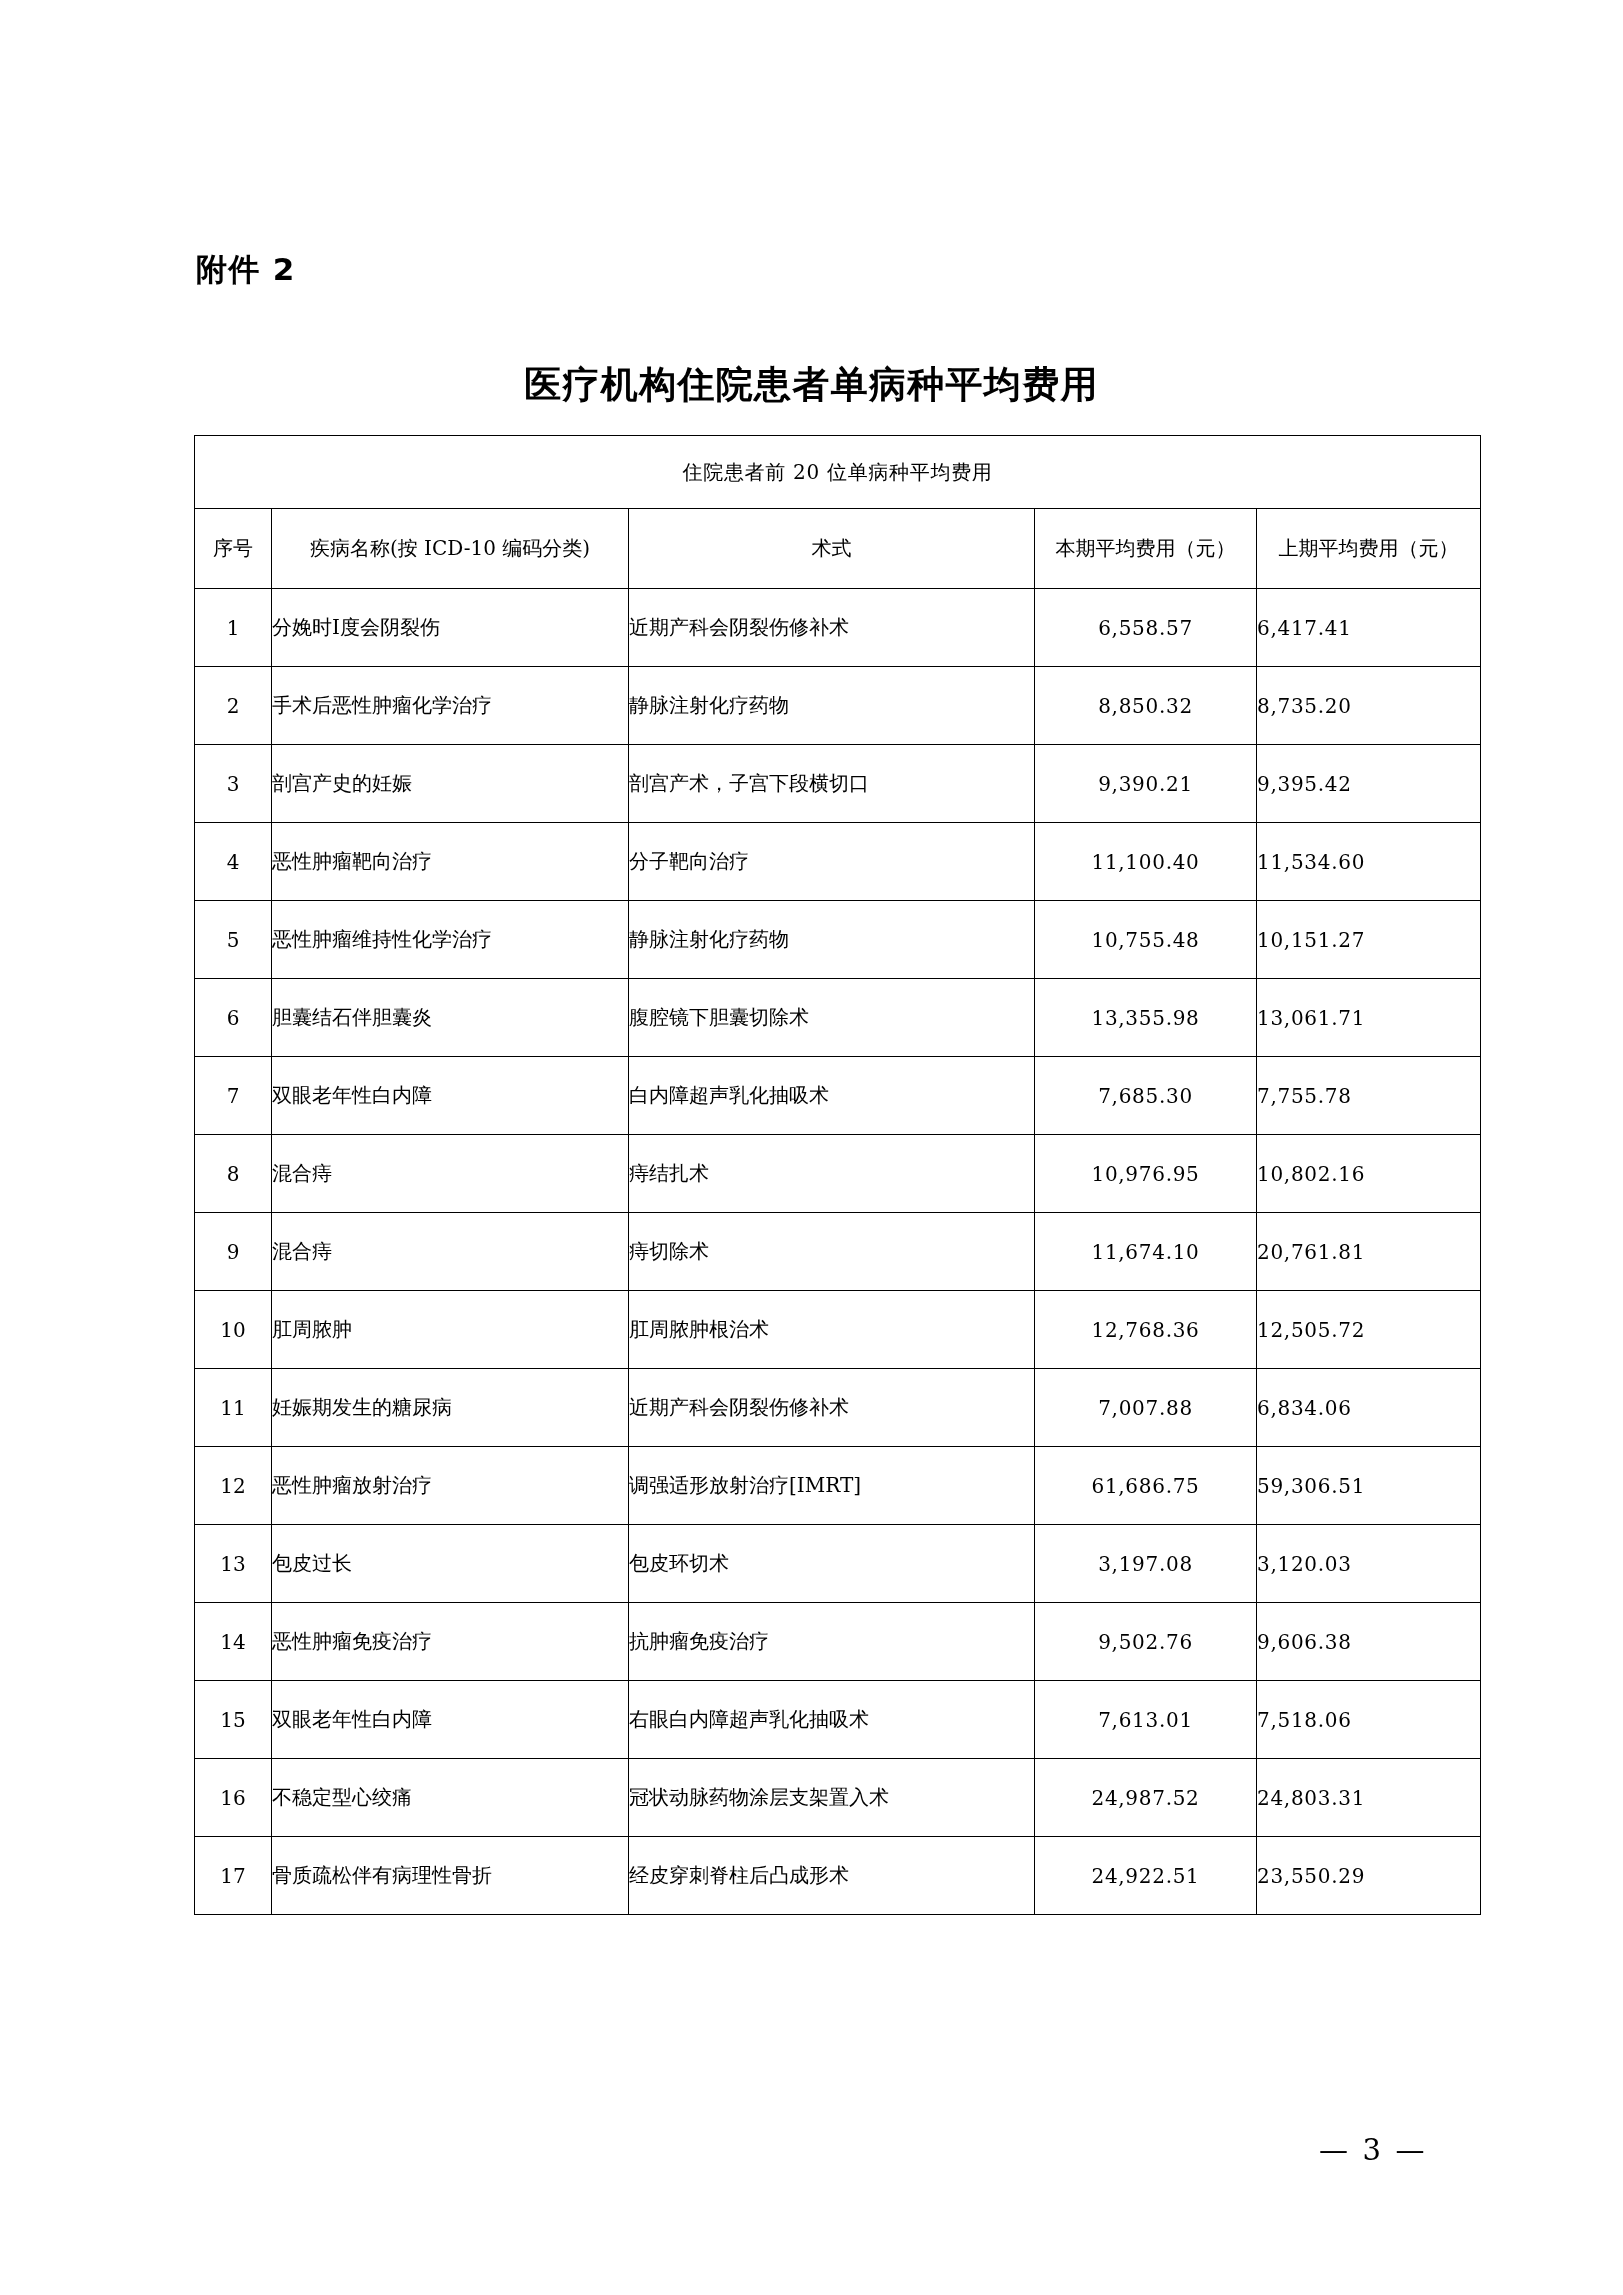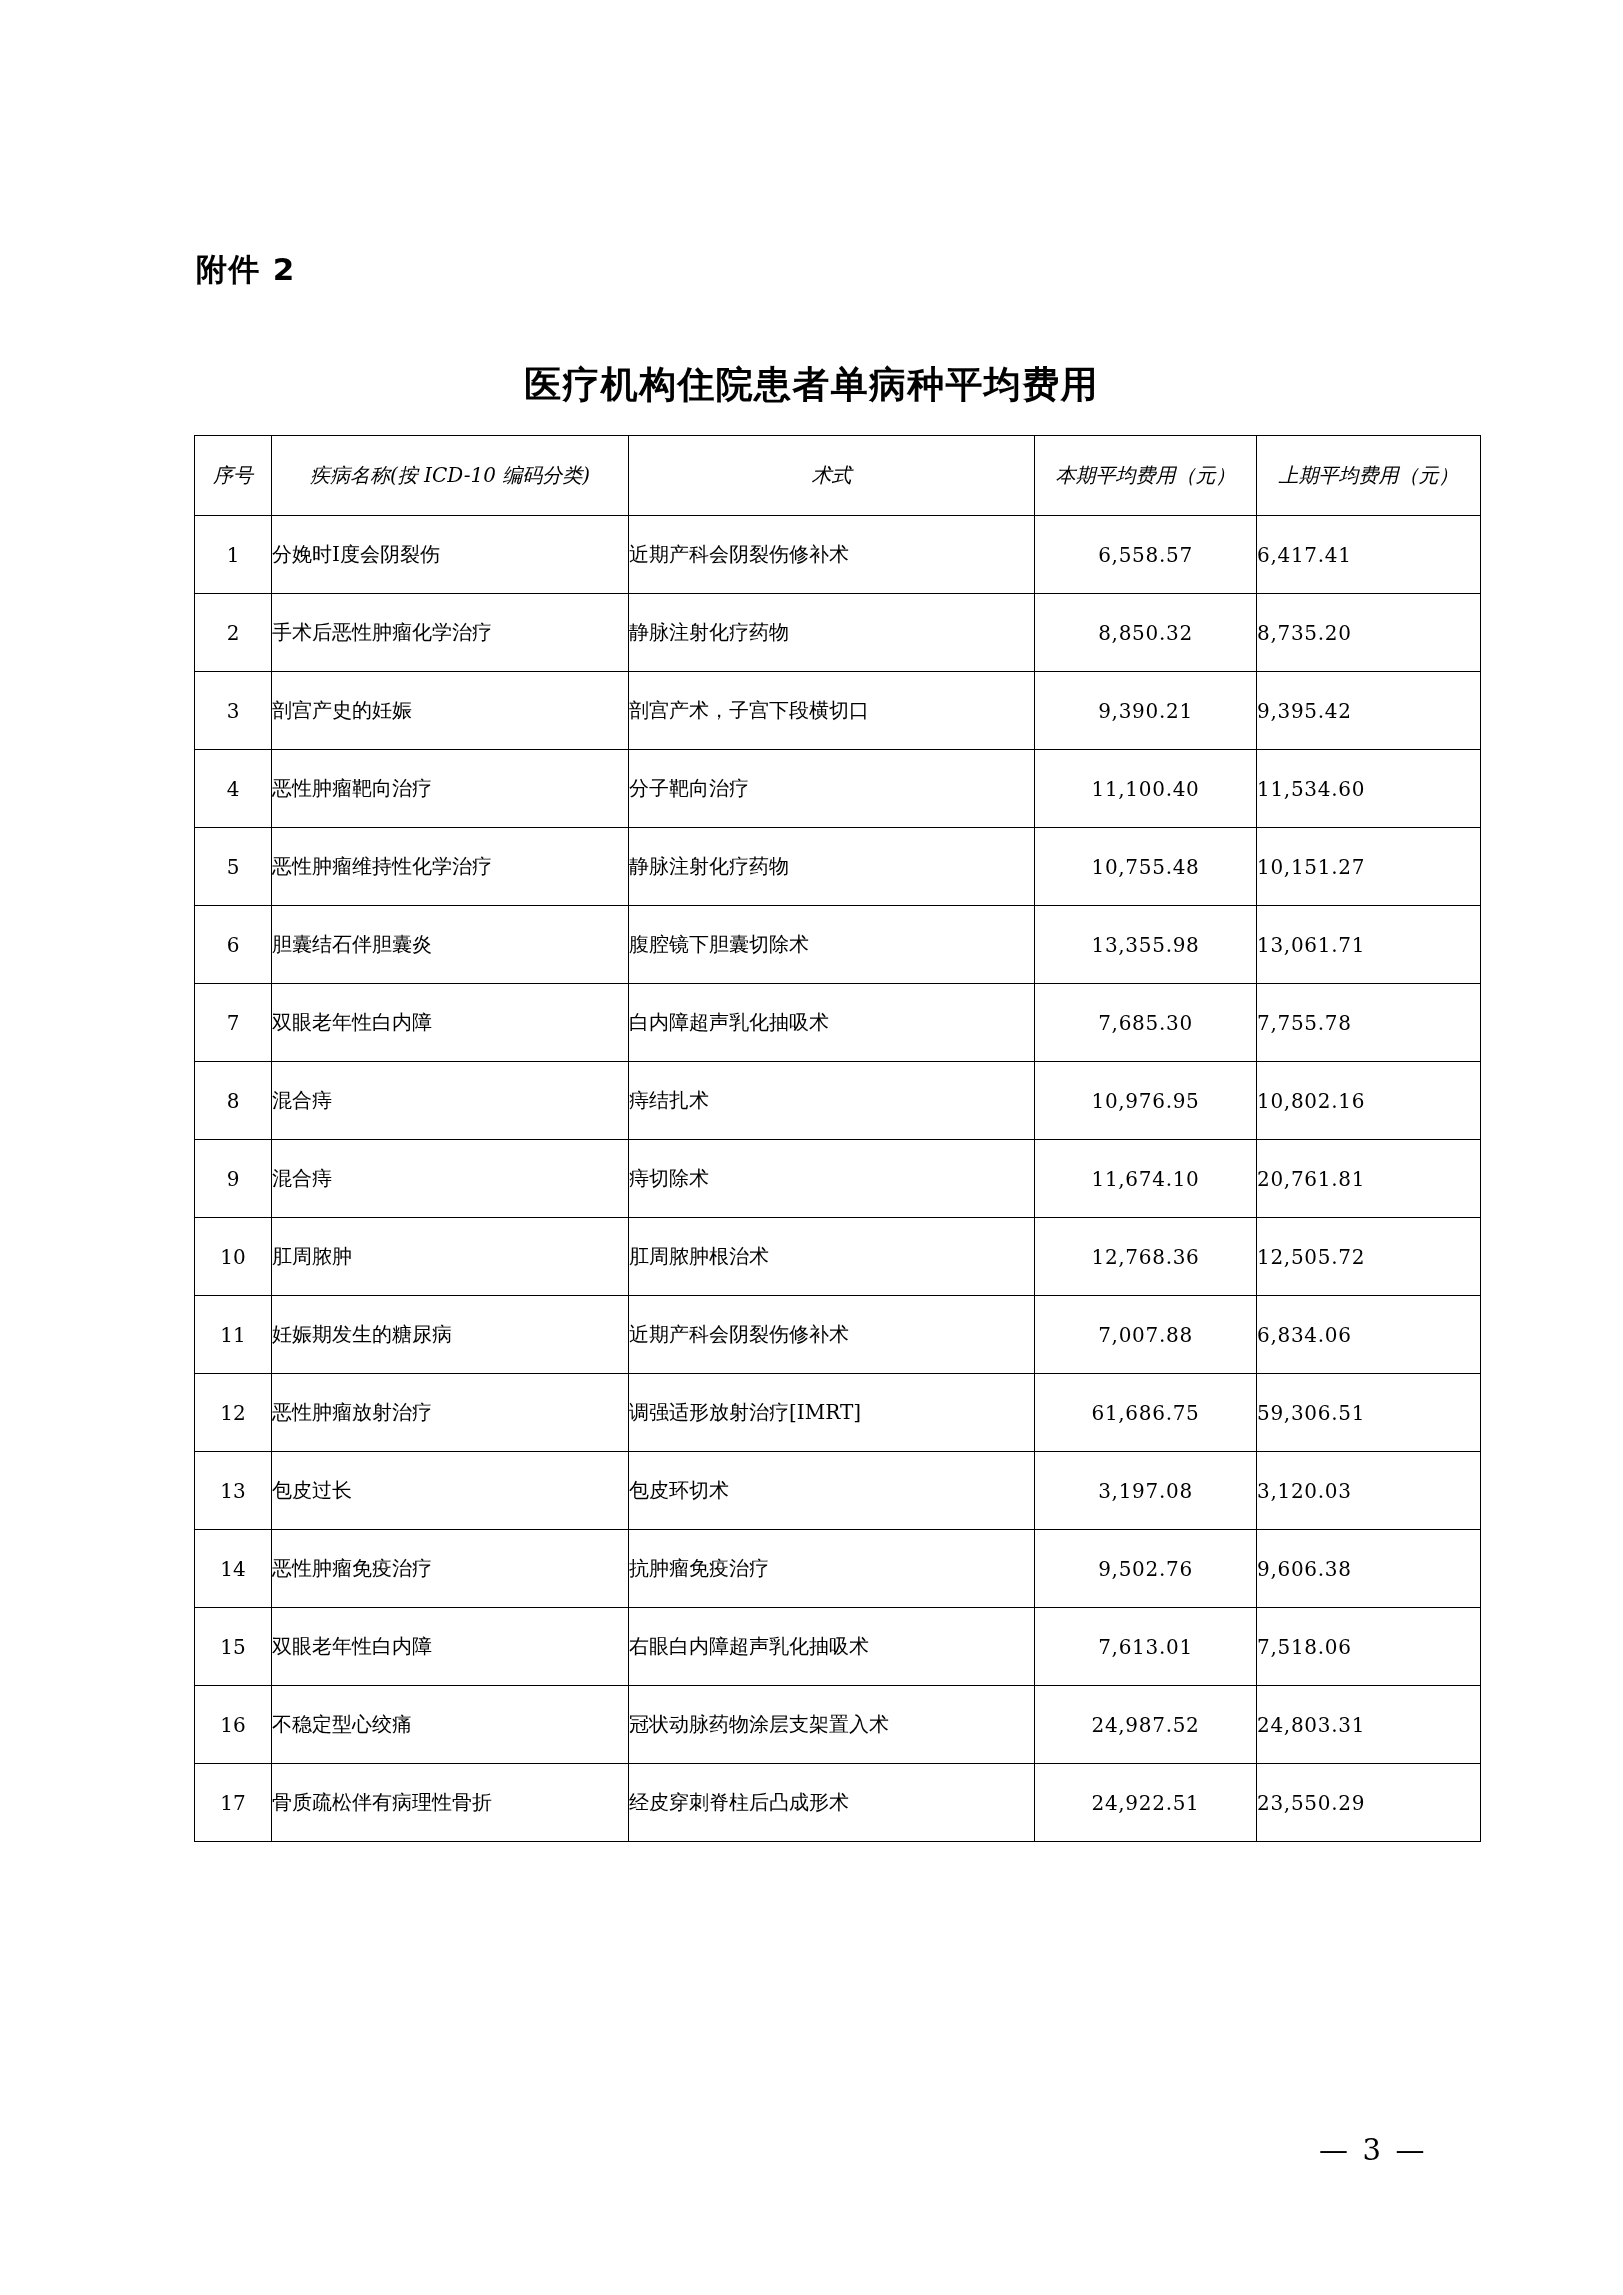--- a/index.html
+++ b/index.html
@@ -63,21 +63,20 @@
     font-size: 21px;
     font-family: "DejaVu Serif", serif;
     letter-spacing: 0.7px;
   }
   .hdr {
     text-align: center;
     height: 79px;
     line-height: 1.35;
     font-size: 20px;
     padding: 3.9px 6.5px;
-    font-style: italic;
   }
   .row-cell {
     height: 77px;
   }
   .c-idx {
     text-align: center;
     width: 77px;
   }
   .c-name {
     width: 357px;
@@ -122,20 +121,23 @@
   <table class="cost-table">
     <colgroup>
       <col style="width:77px">
       <col style="width:357px">
       <col style="width:406px">
       <col style="width:222px">
       <col style="width:224px">
     </colgroup>
     <tbody>
       <tr>
+        <td class="caption-cell" colspan="5">住院患者前 20 位单病种平均费用</td>
+      </tr>
+      <tr>
         <td class="hdr">序号</td>
         <td class="hdr">疾病名称(按 ICD-10 编码分类)</td>
         <td class="hdr">术式</td>
         <td class="hdr">本期平均费用（元）</td>
         <td class="hdr">上期平均费用（元）</td>
       </tr>
 
       <tr>
         <td class="row-cell c-idx">1</td>
         <td class="row-cell c-name">分娩时Ⅰ度会阴裂伤</td>

